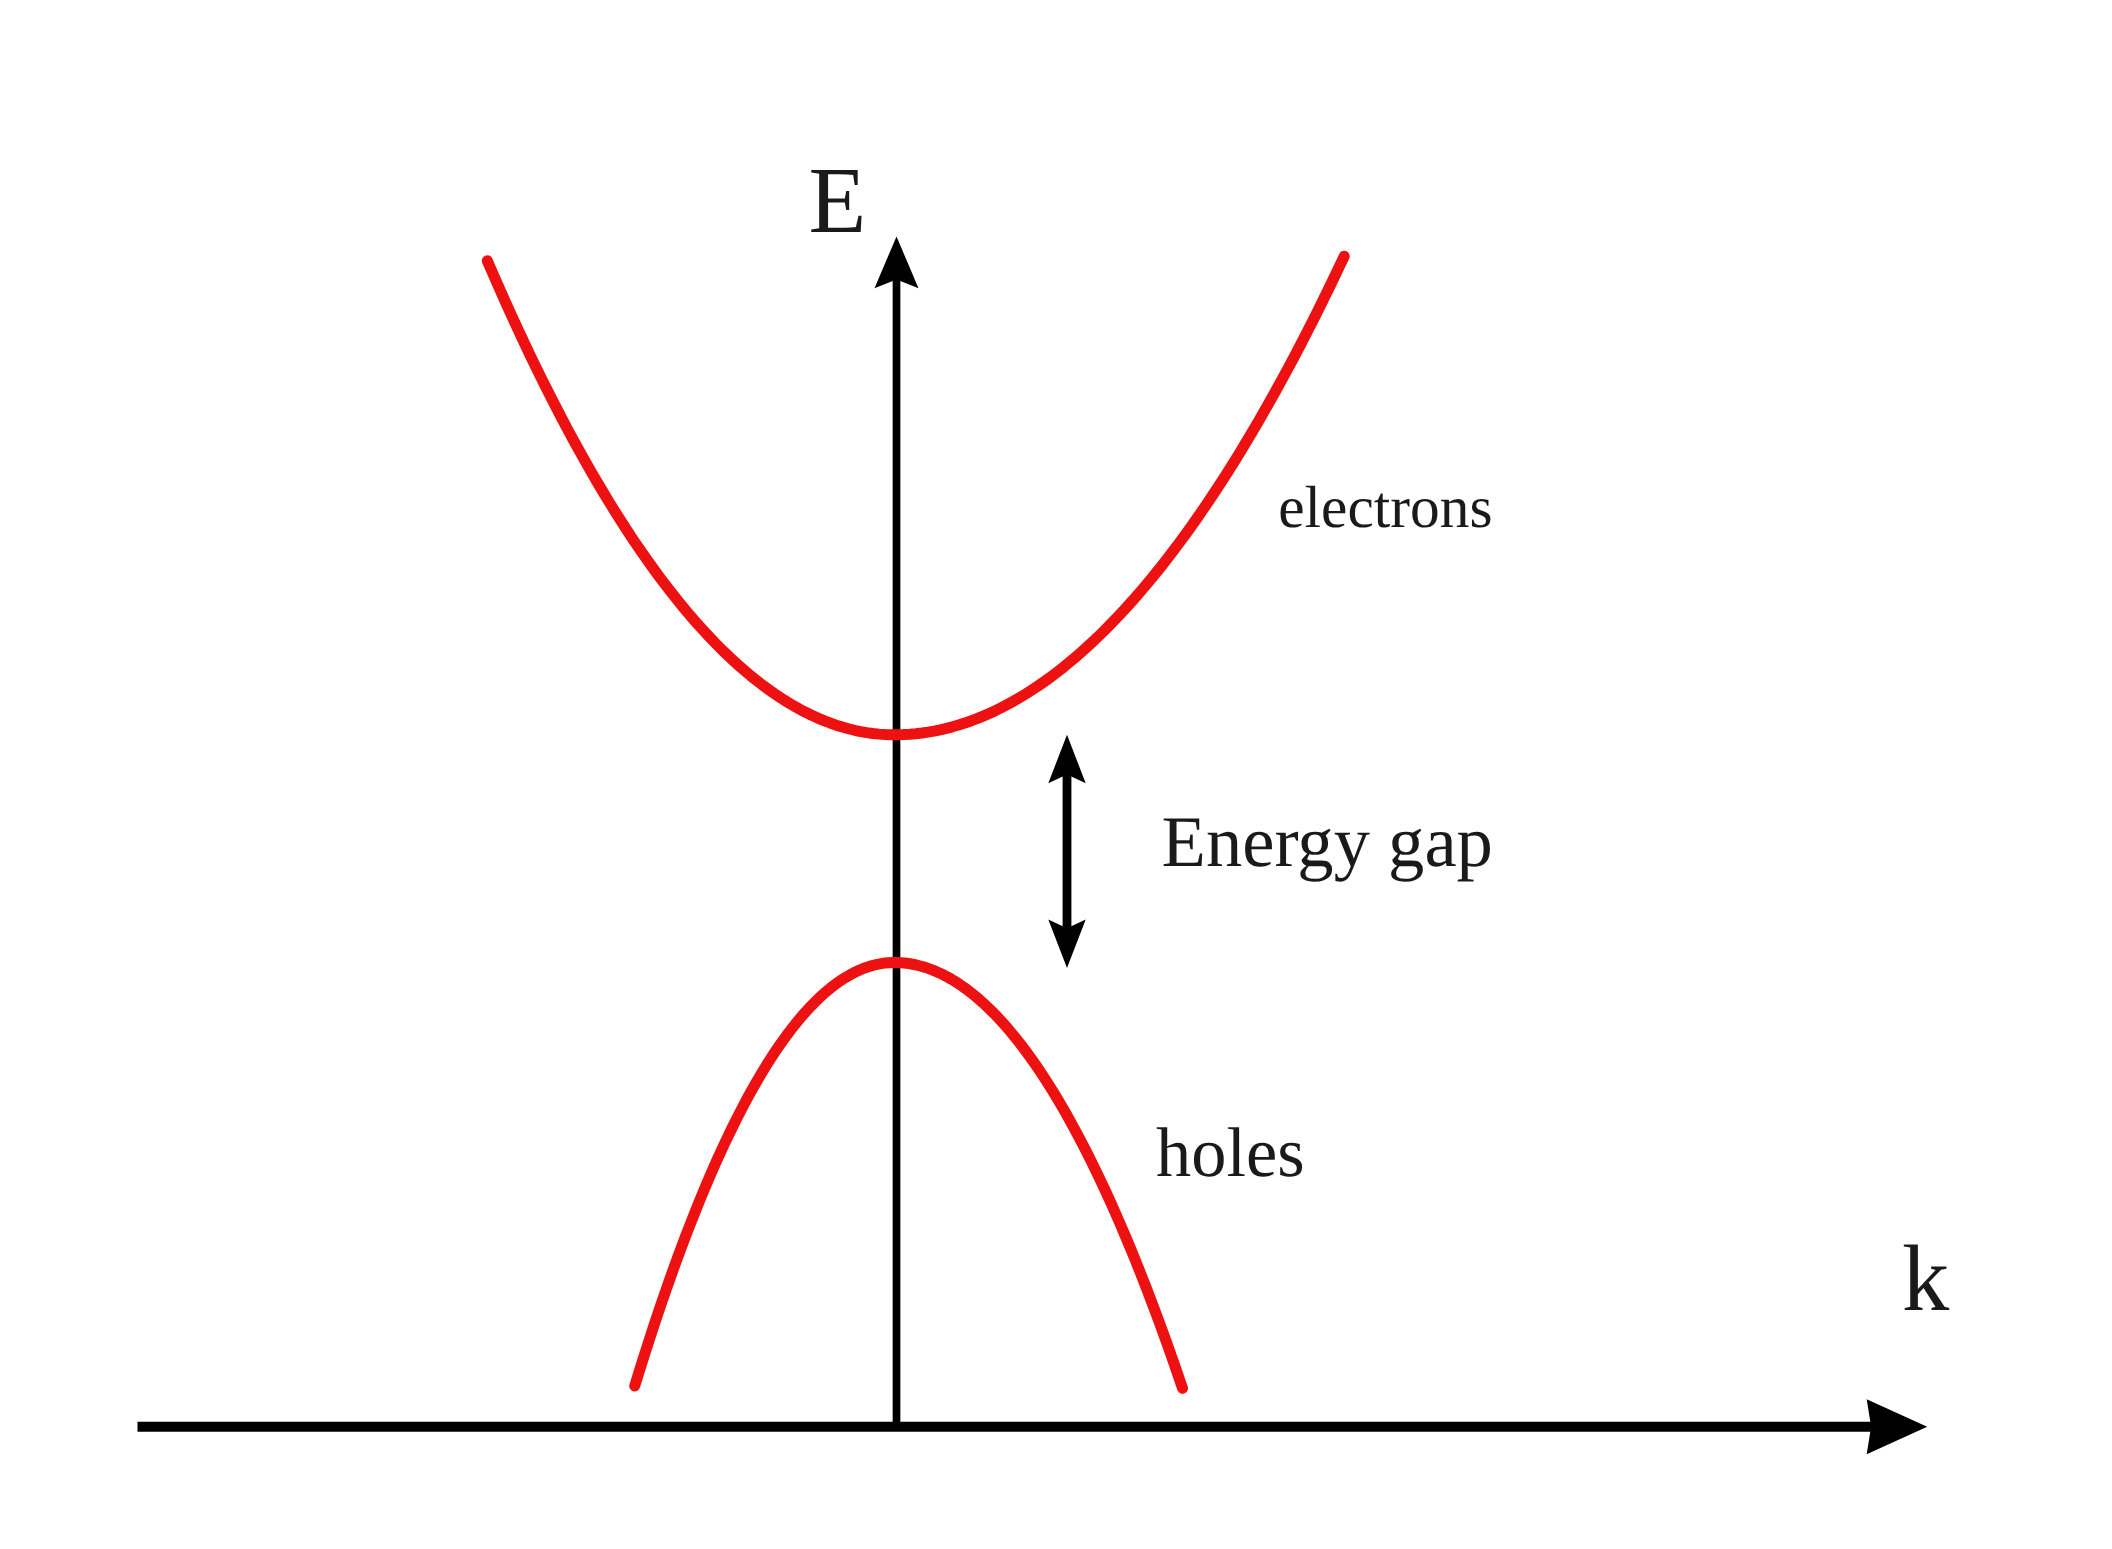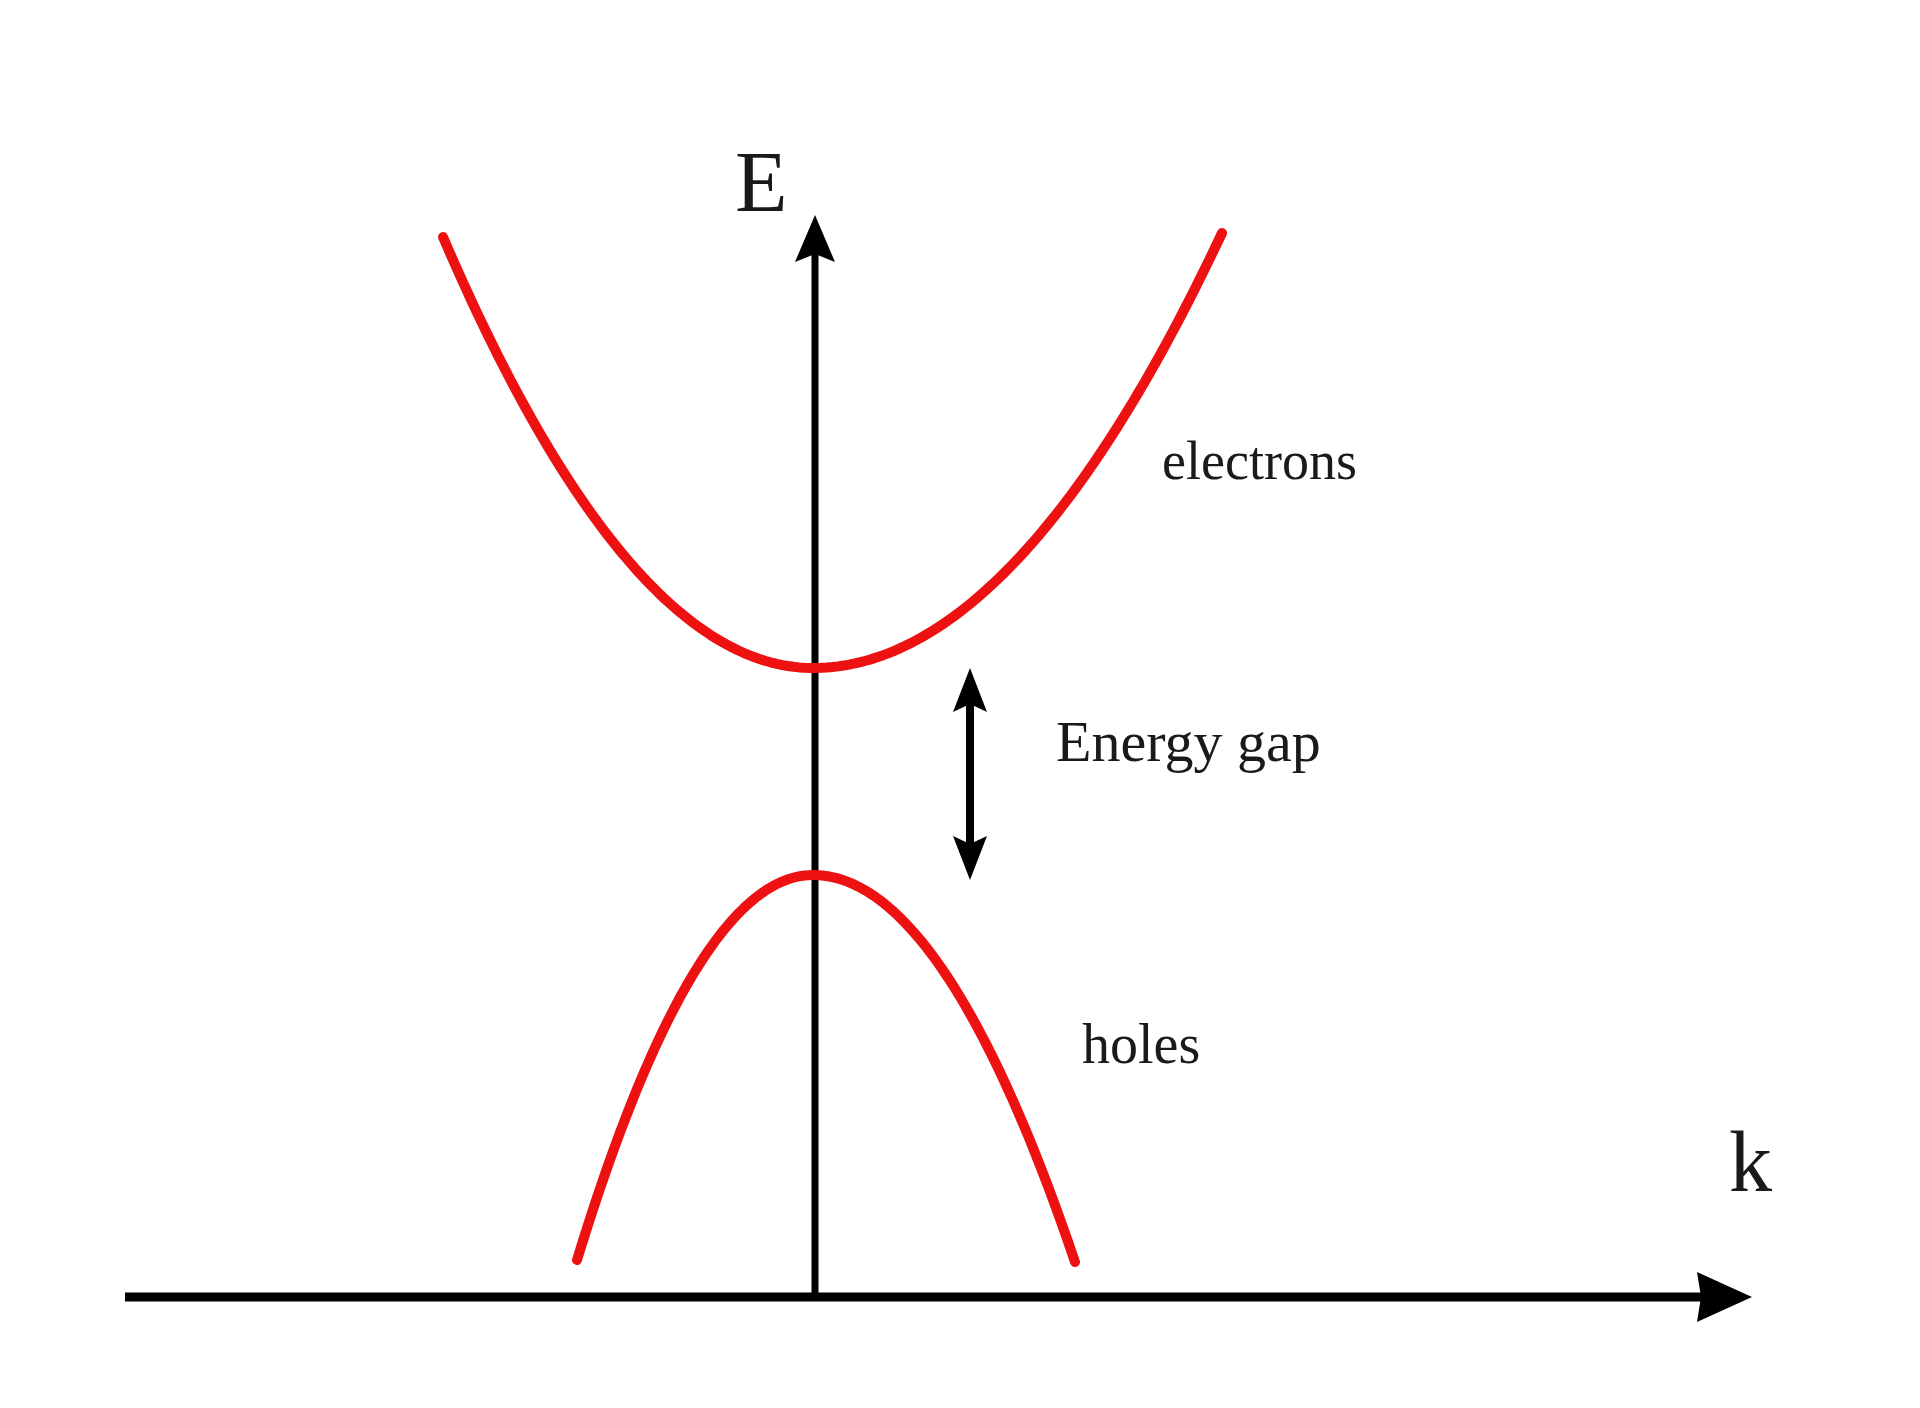--- a/index.html
+++ b/index.html
@@ -47,27 +47,27 @@
     top: 1119px;
     font-size: 86px;
   }
   #label-electrons {
     left: 1162px;
     top: 434px;
     font-size: 54px;
   }
   #label-energy-gap {
     left: 1056px;
-    top: 713px;
-    font-size: 58px;
+    top: 733px;
+    font-size: 66px;
   }
   #label-holes {
-    left: 1082px;
+    left: 1051px;
     top: 1016px;
-    font-size: 56px;
+    font-size: 64px;
   }
 </style>
 </head>
 <body>
 
 <div id="figure-root">
 
   <svg id="band-diagram-svg" viewBox="0 0 1920 1408" xmlns="http://www.w3.org/2000/svg">
 
     <g>

